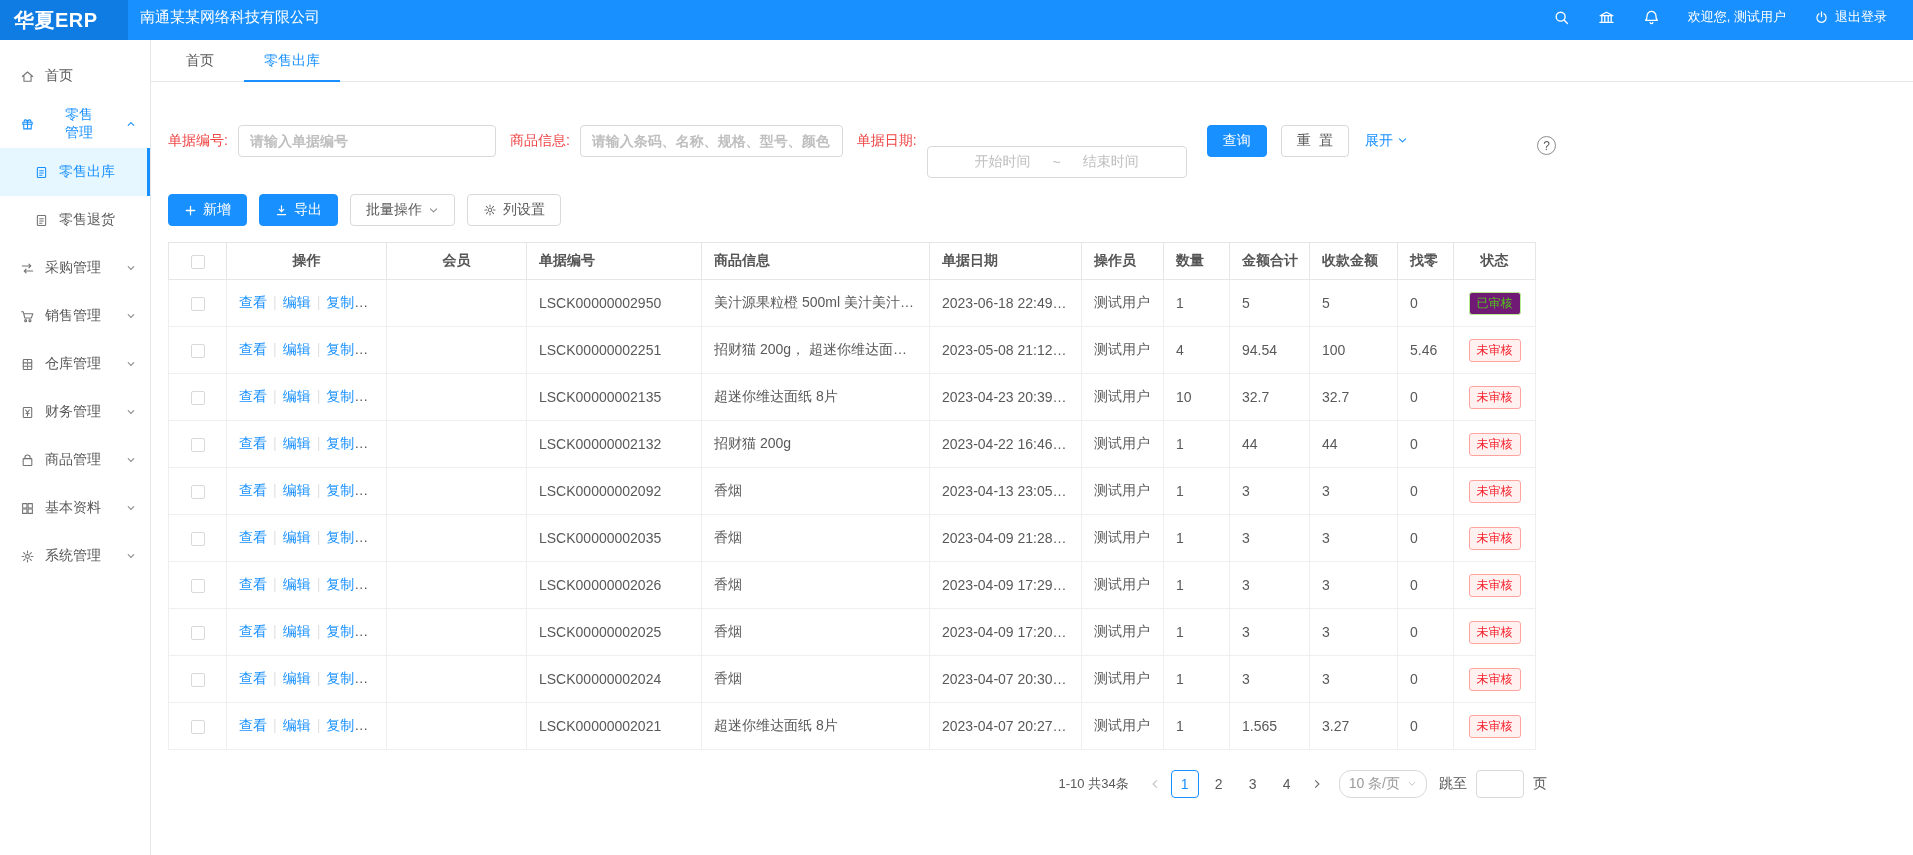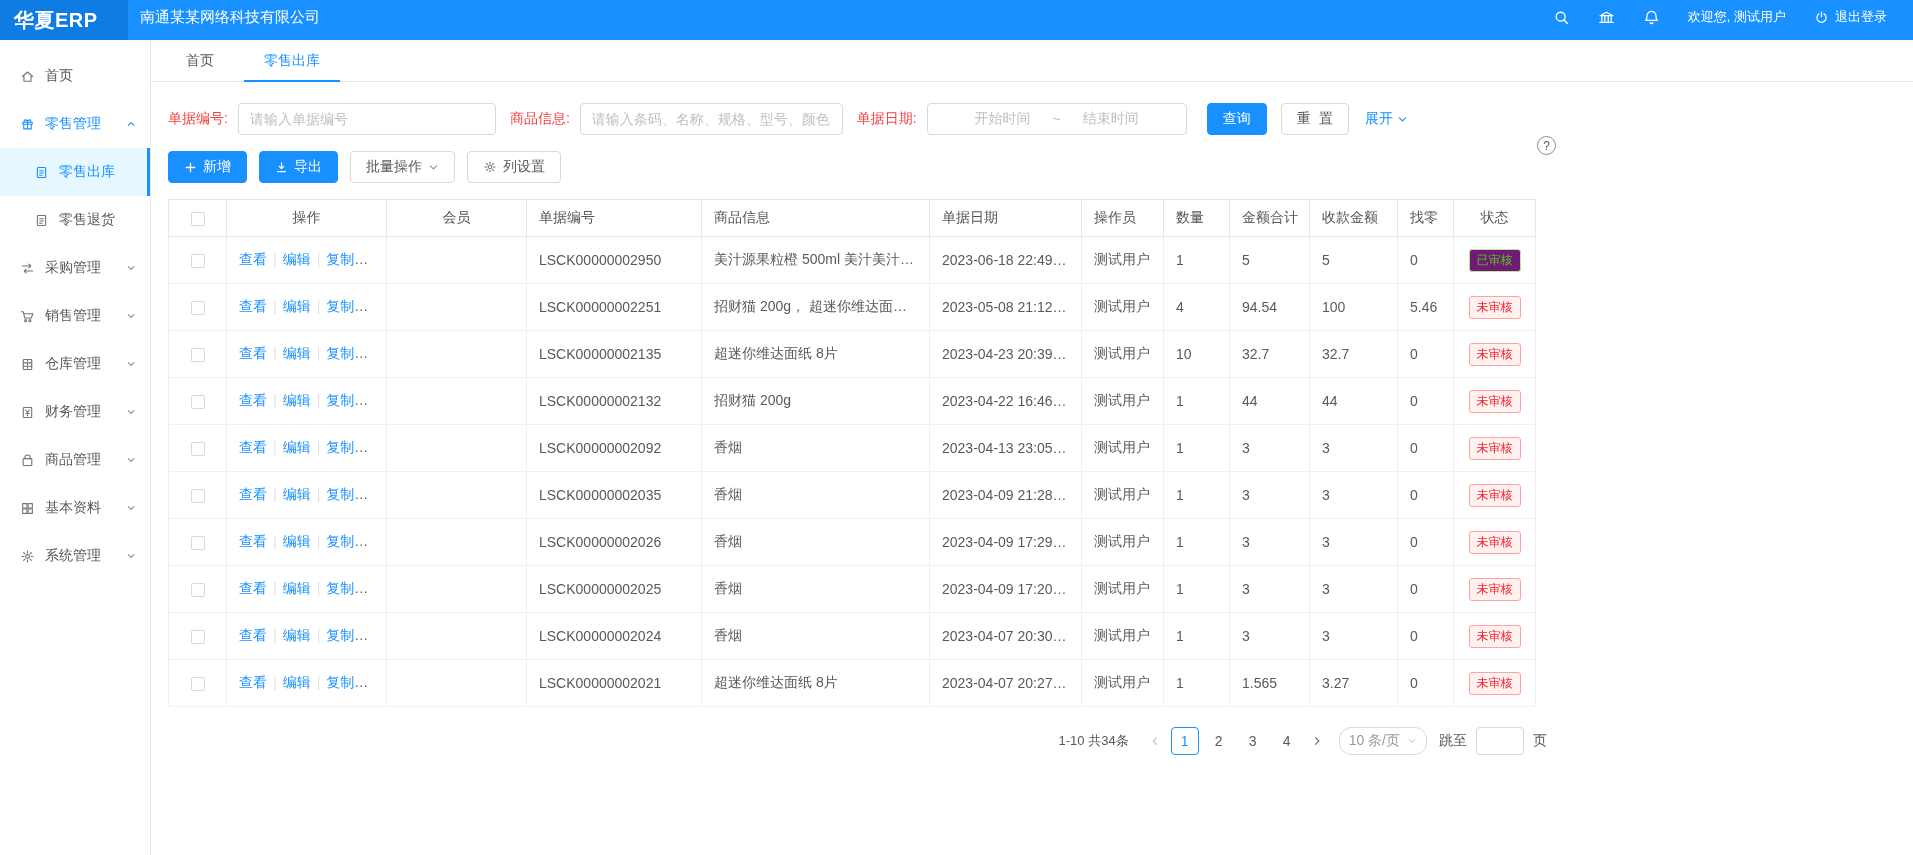--- a/index.html
+++ b/index.html
@@ -18,64 +18,64 @@
   .company { font-size:15px; }
   .topbar-right { display:flex; align-items:center; gap:28px; font-size:13px; }
   .tb-icon { cursor:pointer; display:flex; }
   .logout { display:flex; align-items:center; gap:6px; cursor:pointer; }
 
   
   .sidebar { position:absolute; top:40px; left:0; width:151px; height:815px; background:#fff;
              border-right:1px solid #e8e8e8; padding-top:12px; }
   .sb-item { height:48px; display:flex; align-items:center; padding:0 14px 0 20px; color:#595959; cursor:pointer; }
   .sb-item .mi, .sb-sub .mi { margin-right:10px; display:flex; color:#737373; }
-  .sb-item.accent, .sb-item.accent .mi { color:#1890ff; }
+  .sb-item.accent, .sb-item.accent .mi { color:#1890ff;gap:20px; }
   .sb-label { flex:1; }
   .sb-chev { color:#8c8c8c; display:flex; }
   .sb-item.accent .sb-chev { color:#1890ff; }
   .sb-sub { height:48px; display:flex; align-items:center; padding-left:34px; color:#595959; cursor:pointer; }
   .sb-sub.active { background:#e6f7ff; color:#1890ff; border-right:3px solid #1890ff; }
   .sb-sub.active .mi { color:#1890ff; }
 
   
   .content { margin-left:151px; position:relative; }
   .tabbar { height:42px; border-bottom:1px solid #e8e8e8; display:flex; padding-left:10px; }
   .tab { padding:0 20px; margin:0 5px; display:flex; align-items:center; color:#595959; cursor:pointer; position:relative; }
   .tab.active { color:#1890ff; }
   .tab.active::after { content:""; position:absolute; left:0; right:0; bottom:-1px; height:2px; background:#1890ff; }
 
   
   .filter-row { display:flex; align-items:center; padding:21px 0 0 17px; }
   .f-label { color:#ef4444; margin-right:10px; white-space:nowrap; }
   .f-label.gap { margin-left:14px; }
   .f-input { height:32px; border:1px solid #d9d9d9; border-radius:4px; padding:0 11px; font-size:14px;
-             color:#595959; outline:none; font-family:inherit; }
+             color:#595959; outline:none; font-family:inherit;font-weight:bold; }
   .f-input::placeholder { color:#bfbfbf; }
   .w-bill { width:258px; }
   .w-prod { width:263px; }
   .range { width:260px; height:32px; border:1px solid #d9d9d9; border-radius:4px; display:flex;
-           align-items:center; justify-content:center; gap:22px; color:#bfbfbf; margin-right:20px; cursor:pointer; }
+           align-items:center; justify-content:center; gap:22px; color:#bfbfbf; margin-right:20px; cursor:pointer;margin-top:43px; }
   .btn { height:32px; padding:0 15px; border:1px solid #d9d9d9; background:#fff; border-radius:4px;
          font-size:14px; color:#595959; cursor:pointer; font-family:Liberation Mono, monospace; display:flex; align-items:center; gap:6px; }
   .btn.primary { background:#1890ff; border-color:#1890ff; color:#fff; }
   .mll { margin-left:14px; }
   .expand { color:#1890ff; margin-left:16px; display:flex; align-items:center; gap:4px; cursor:pointer; }
 
   
   .toolbar { display:flex; align-items:center; padding:16px 0 0 17px; gap:12px; }
   .gear-glyph { font-size:14px; line-height:1; }
 
   .help { position:absolute; left:1386px; top:96px; width:19px; height:19px; border:1px solid #8c8c8c;
           border-radius:50%; display:flex; align-items:center; justify-content:center; font-size:12px;
           color:#595959; cursor:pointer; }
 
   
   .table-wrap { margin:16px 0 0 17px; width:1367px; }
   table { border-collapse:collapse; width:100%; table-layout:fixed; font-size:14px; }
-  th { height:37px; font-weight:normal; color:#555; background:#fff; padding:0 12px; text-align:left;
+  th { height:37px; font-weight:bold; color:#555; background:#fff; padding:0 12px; text-align:left;
        border:1px solid #e6e6e6; white-space:nowrap; overflow:hidden; }
   td { height:47px; padding:0 12px; color:#595959; border:1px solid #efefef; white-space:nowrap;
        overflow:hidden; text-overflow:ellipsis; }
   .c-center { text-align:center; }
   .link { color:#1890ff; cursor:pointer; }
   .sep { color:#e2e2e2; margin:0 6px; }
   .checkbox { display:inline-block; width:14px; height:14px; border:1px solid #d9d9d9; border-radius:2px;
               background:#fff; vertical-align:middle; cursor:pointer; }
   .badge { display:inline-block; padding:2px 7px; font-size:12px; border-radius:3px; border:1px solid; }
   .badge.approved { color:#52c41a; background:#701a75; border-color:#b7eb8f; }

